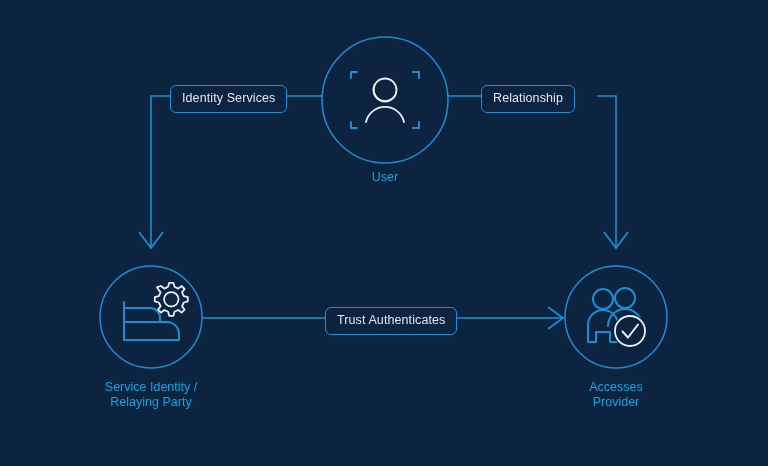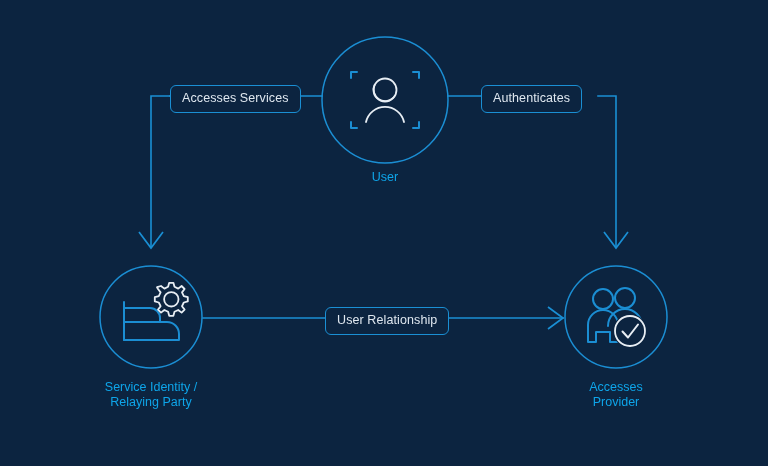--- a/index.html
+++ b/index.html
@@ -173,25 +173,25 @@
                                      L 610 342 L 610 332 L 596 332 L 596 342 Z"></path>
 
         <circle cx="630" cy="331" r="17" fill="#0c2440" stroke="none"></circle>
         <circle class="icon-white-thin" cx="630" cy="331" r="15"></circle>
         <path class="icon-white" d="M 622.5 331.5 L 628 337.5 L 638 324.5"></path>
       </g>
     </g>
 
   </svg>
 
-  <div class="edge-label-box" style="left:170px; top:85px;">Accesses Services</div>
+  <div class="edge-label-box" style="left:170px; top:85px;">Identity Services</div>
 
-  <div class="edge-label-box" style="left:481px; top:85px;">Authenticates</div>
+  <div class="edge-label-box" style="left:481px; top:85px;">Relationship</div>
 
-  <div class="edge-label-box" style="left:325px; top:307px;">User Relationship</div>
+  <div class="edge-label-box" style="left:325px; top:307px;">Trust Authenticates</div>
 
   <div class="node-caption" style="left:315px; top:170px; width:140px;">User</div>
 
   <div class="node-caption" style="left:71px; top:380px; width:160px;">Service Identity /
 Relaying Party</div>
 
   <div class="node-caption" style="left:546px; top:380px; width:140px;">Accesses
 Provider</div>
 
 </div>

